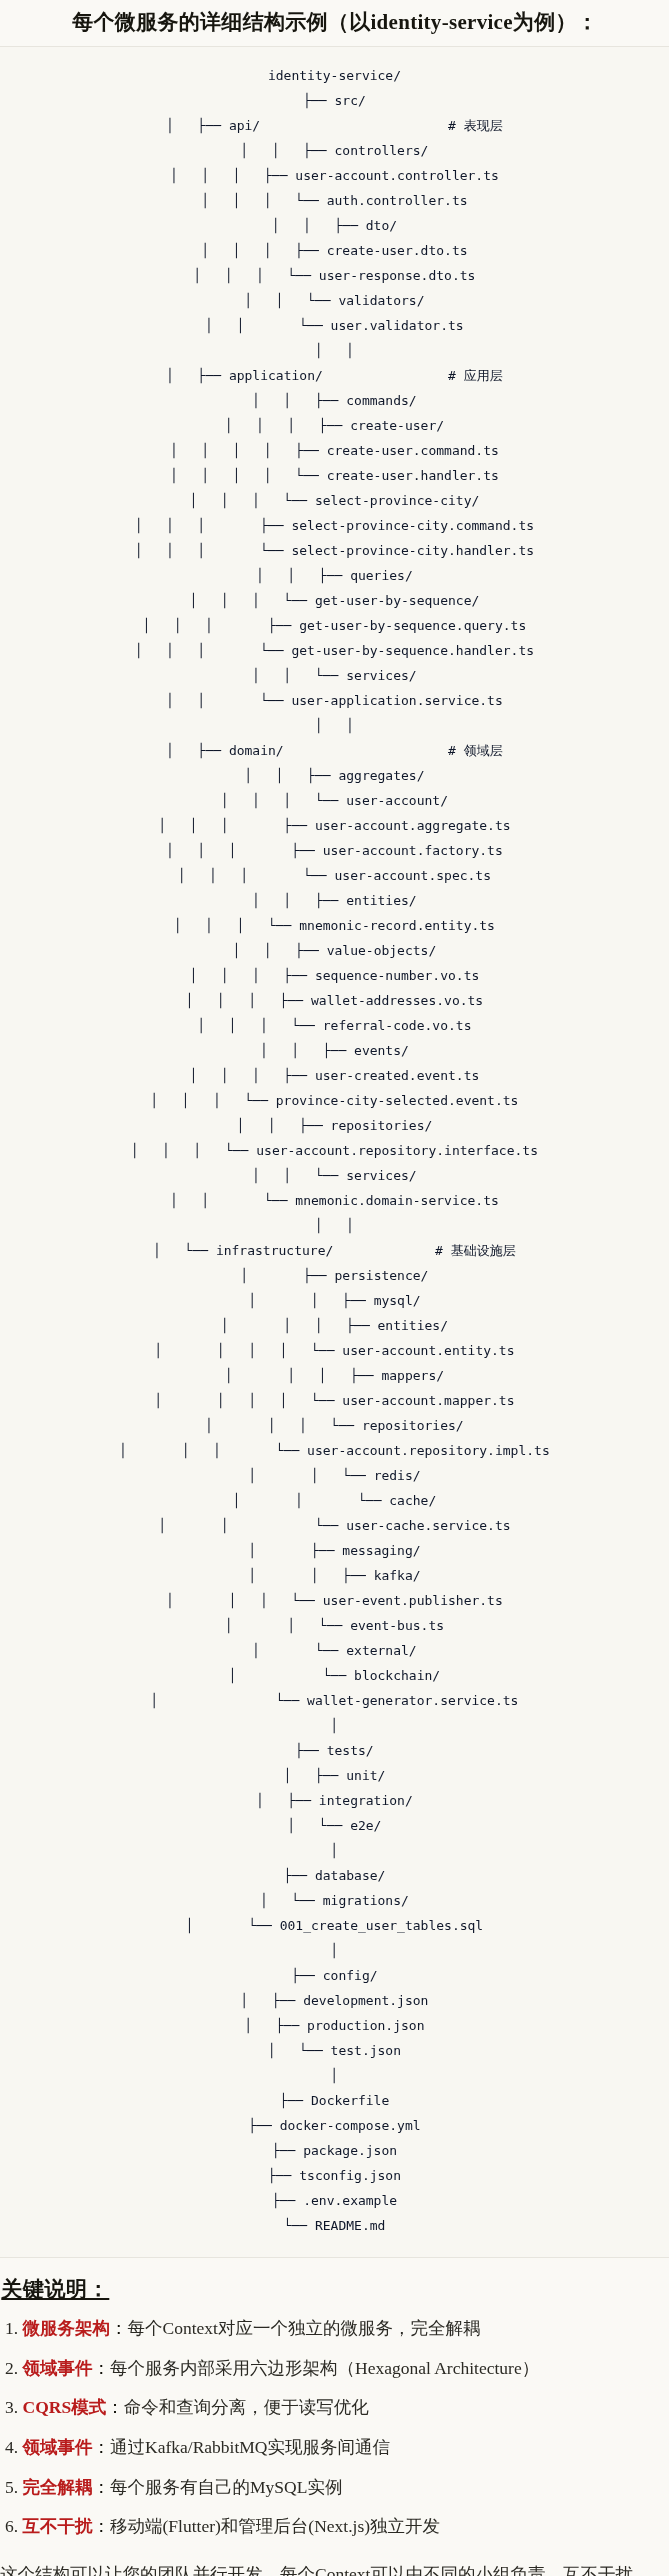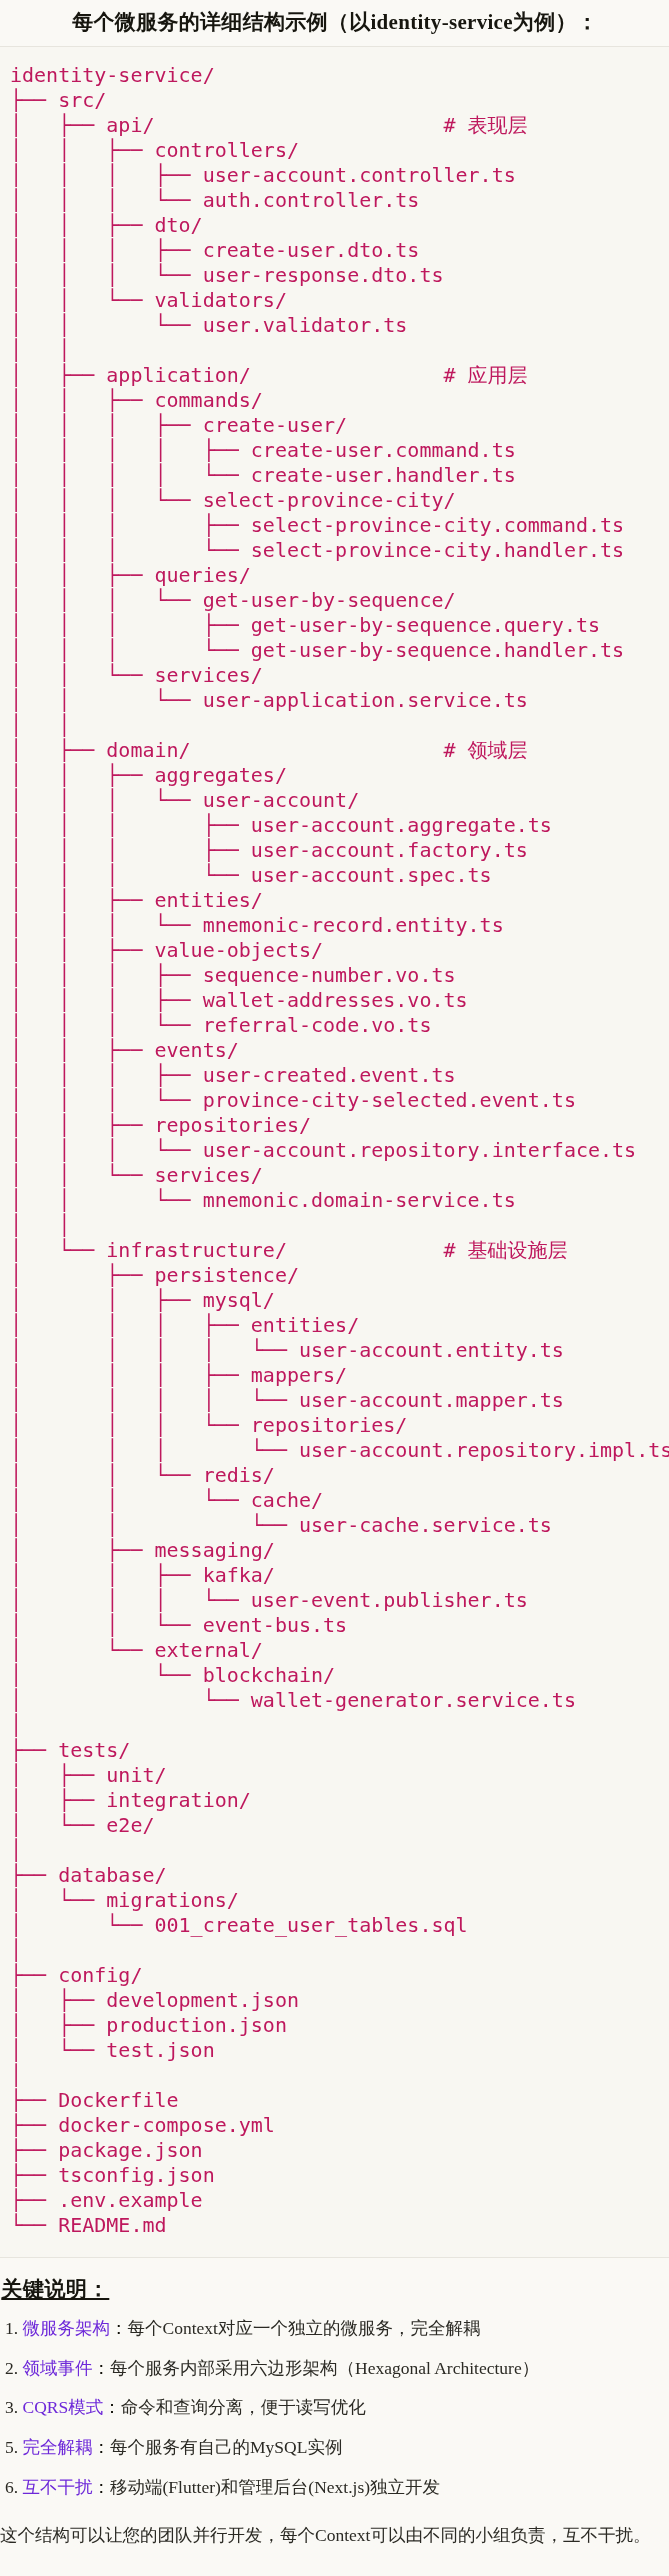--- a/index.html
+++ b/index.html
@@ -22,25 +22,26 @@
     letter-spacing: 0.3px;
     text-align: center;
   }
   pre.code-block {
     margin: 11.3px 0 0 0;
     background: #F8F7F2;
     border-top: 0.6px solid #E7E5DE;
     border-bottom: 0.6px solid #E7E5DE;
     padding: 15.6px 10px 19px 10px;
     font-family: "DejaVu Sans Mono", monospace;
-    font-size: 20px;
+    font-size: 13px;
     line-height: 25px;
-    color: #be185d;
+    color: #0f172a;
     white-space: pre;
     overflow: hidden;
+    text-align: center;
   }
   section.notes {
     padding: 0 0 15px 0;
   }
   h2.notes-heading {
     font-family: "Liberation Serif", serif;
     font-weight: bold;
     font-size: 21px;
     line-height: 25px;
     color: #17160F;
@@ -58,22 +59,22 @@
   }
   ol.notes-list li {
     margin: 0 0 20.6px 0;
     line-height: 19px;
     white-space: nowrap;
   }
   ol.notes-list .num {
     margin-right: 4.4px;
   }
   ol.notes-list strong {
-    color: #6d28d9;
-    font-weight: normal;
+    color: #b91c1c;
+    font-weight: bold;
   }
   ol.notes-list .sep {
     color: #111109;
   }
   p.closing {
     font-family: "Liberation Serif", serif;
     font-size: 17.5px;
     line-height: 20px;
     color: #2B2A24;
     margin: 28px 0 0 0;
@@ -177,20 +178,21 @@
   <section class="notes">
     <h2 class="notes-heading">关键说明：</h2>
 
     <ol class="notes-list">
   <li><span class="num">1.</span><strong>微服务架构</strong><span class="sep">：</span><span class="desc">每个Context对应一个独立的微服务，完全解耦</span></li>
 
   <li><span class="num">2.</span><strong>领域事件</strong><span class="sep">：</span><span class="desc">每个服务内部采用六边形架构（Hexagonal Architecture）</span></li>
 
   <li><span class="num">3.</span><strong>CQRS模式</strong><span class="sep">：</span><span class="desc">命令和查询分离，便于读写优化</span></li>
 
+  <li><span class="num">4.</span><strong>领域事件</strong><span class="sep">：</span><span class="desc">通过Kafka/RabbitMQ实现服务间通信</span></li>
 
   <li><span class="num">5.</span><strong>完全解耦</strong><span class="sep">：</span><span class="desc">每个服务有自己的MySQL实例</span></li>
 
   <li><span class="num">6.</span><strong>互不干扰</strong><span class="sep">：</span><span class="desc">移动端(Flutter)和管理后台(Next.js)独立开发</span></li>
 </ol>
 
     <p class="closing">这个结构可以让您的团队并行开发，每个Context可以由不同的小组负责，互不干扰。</p>
   </section>
 </main>
 

